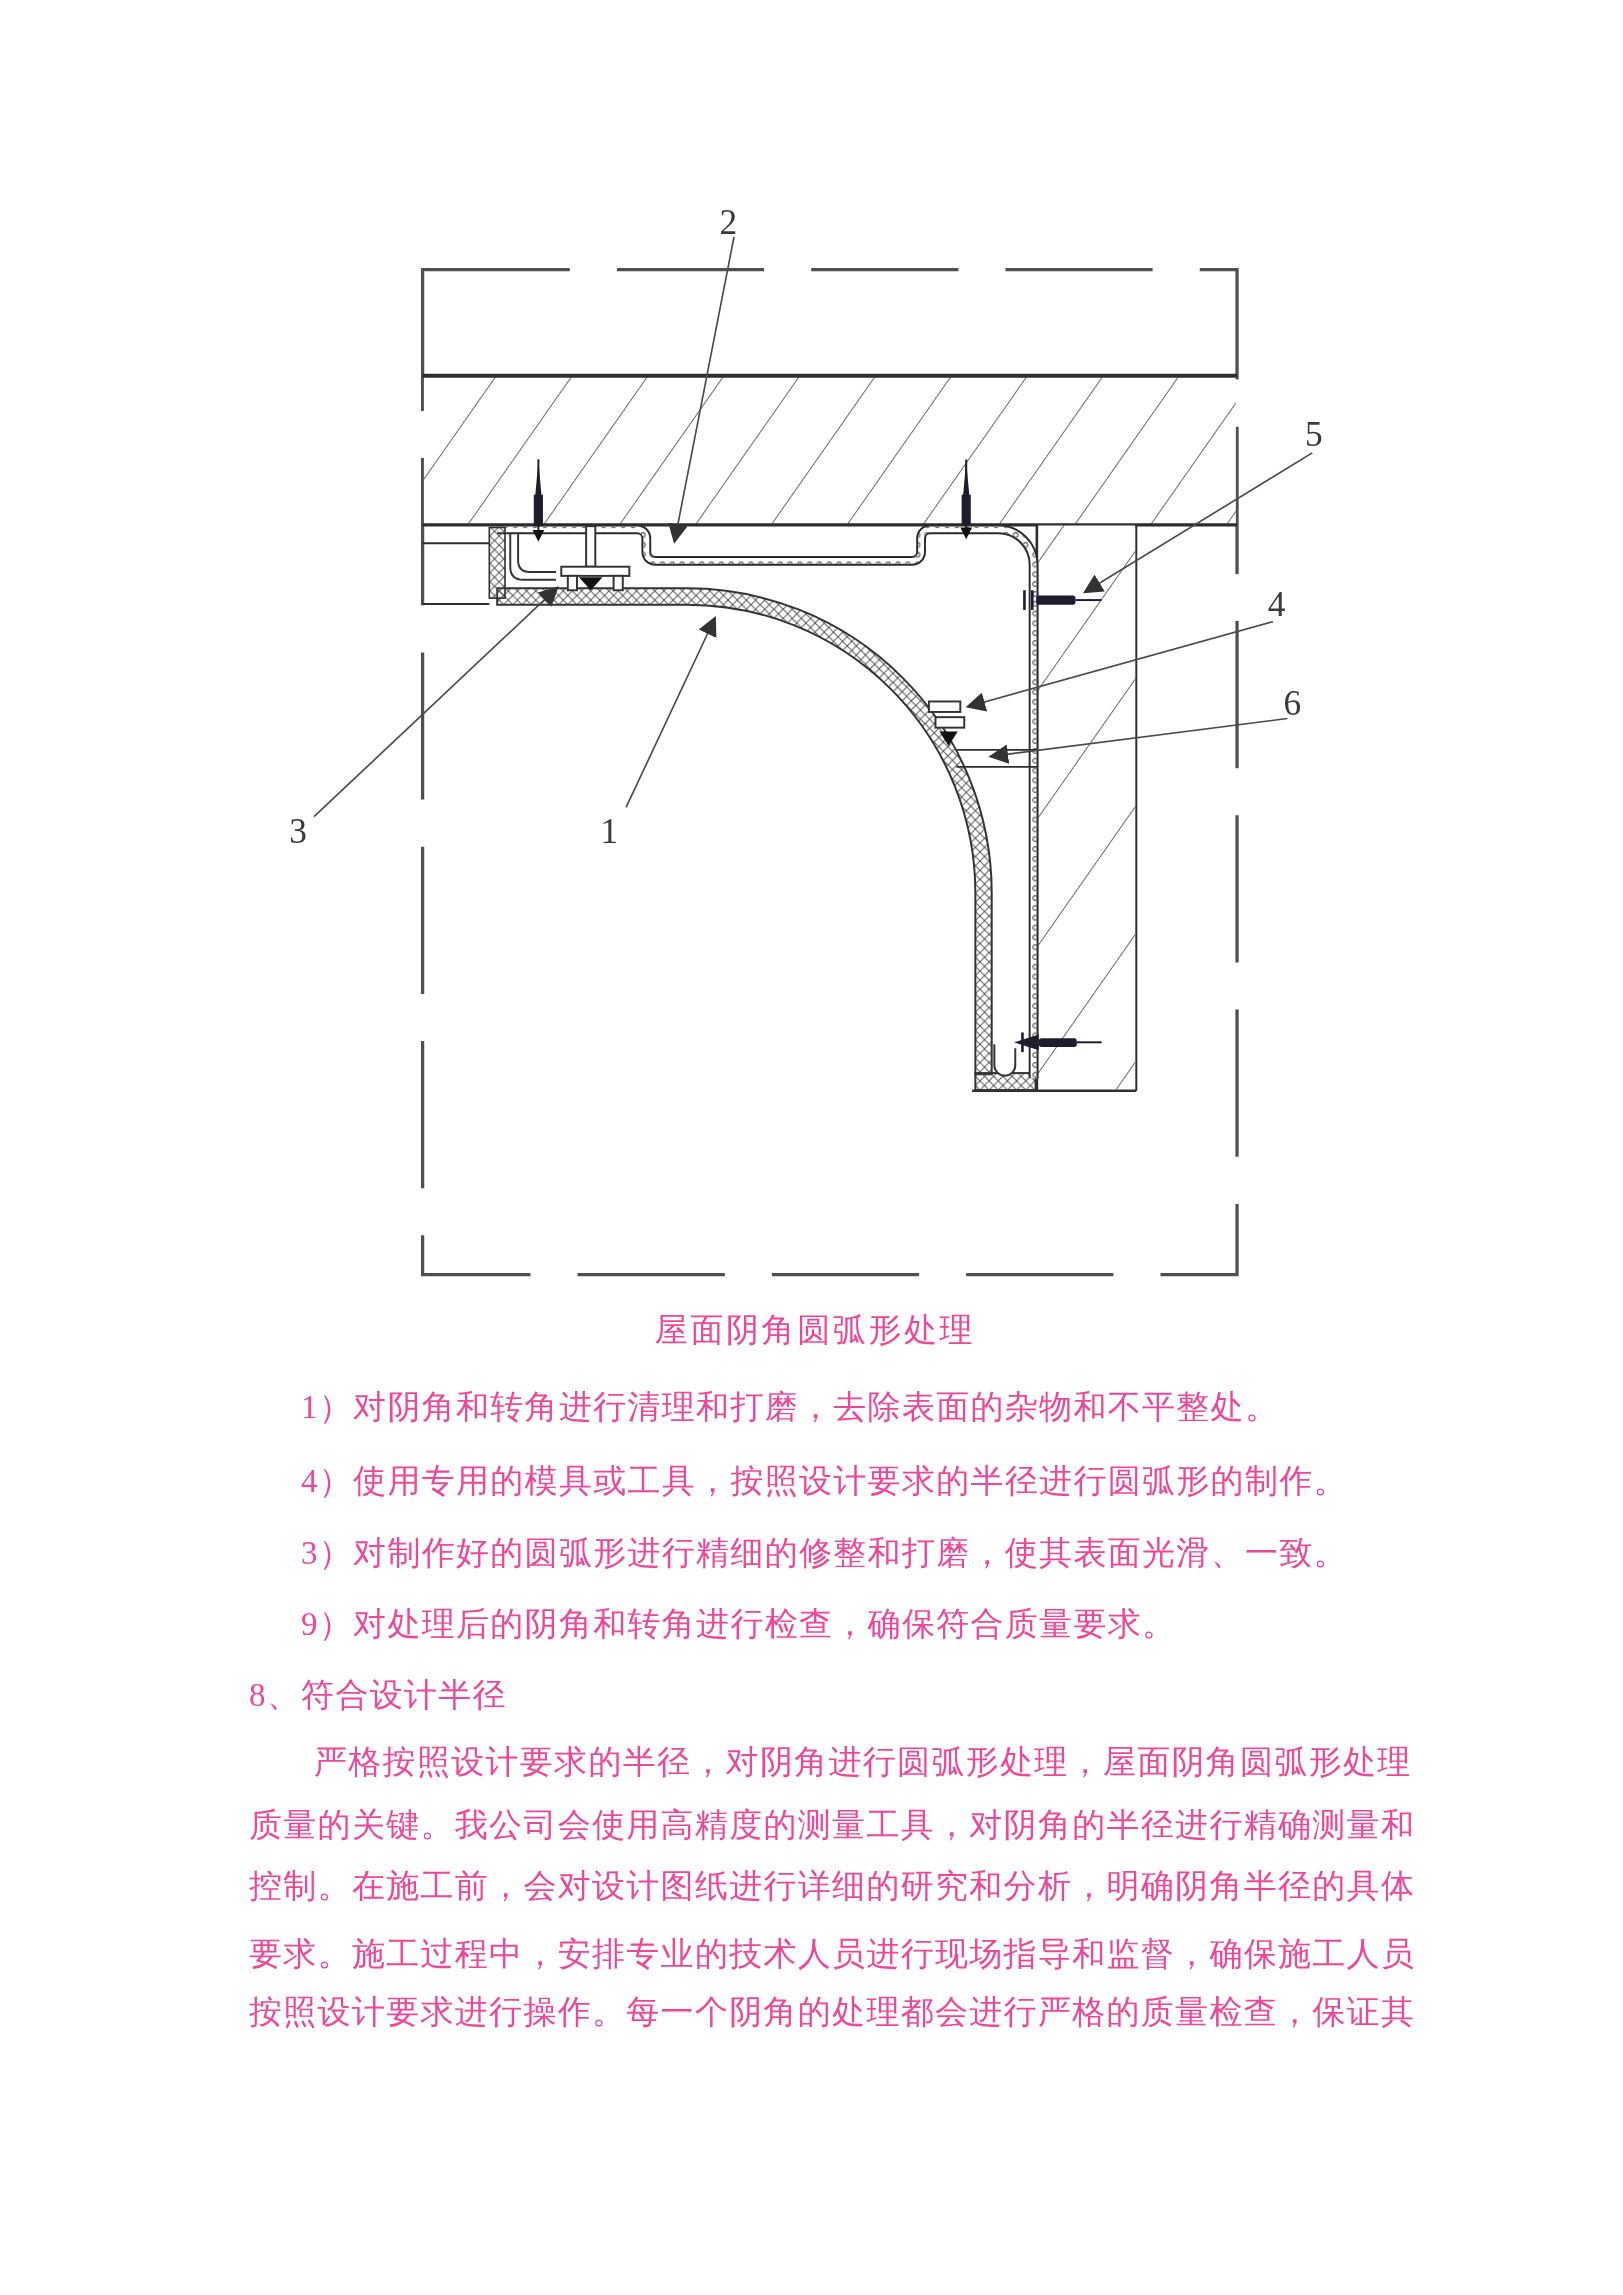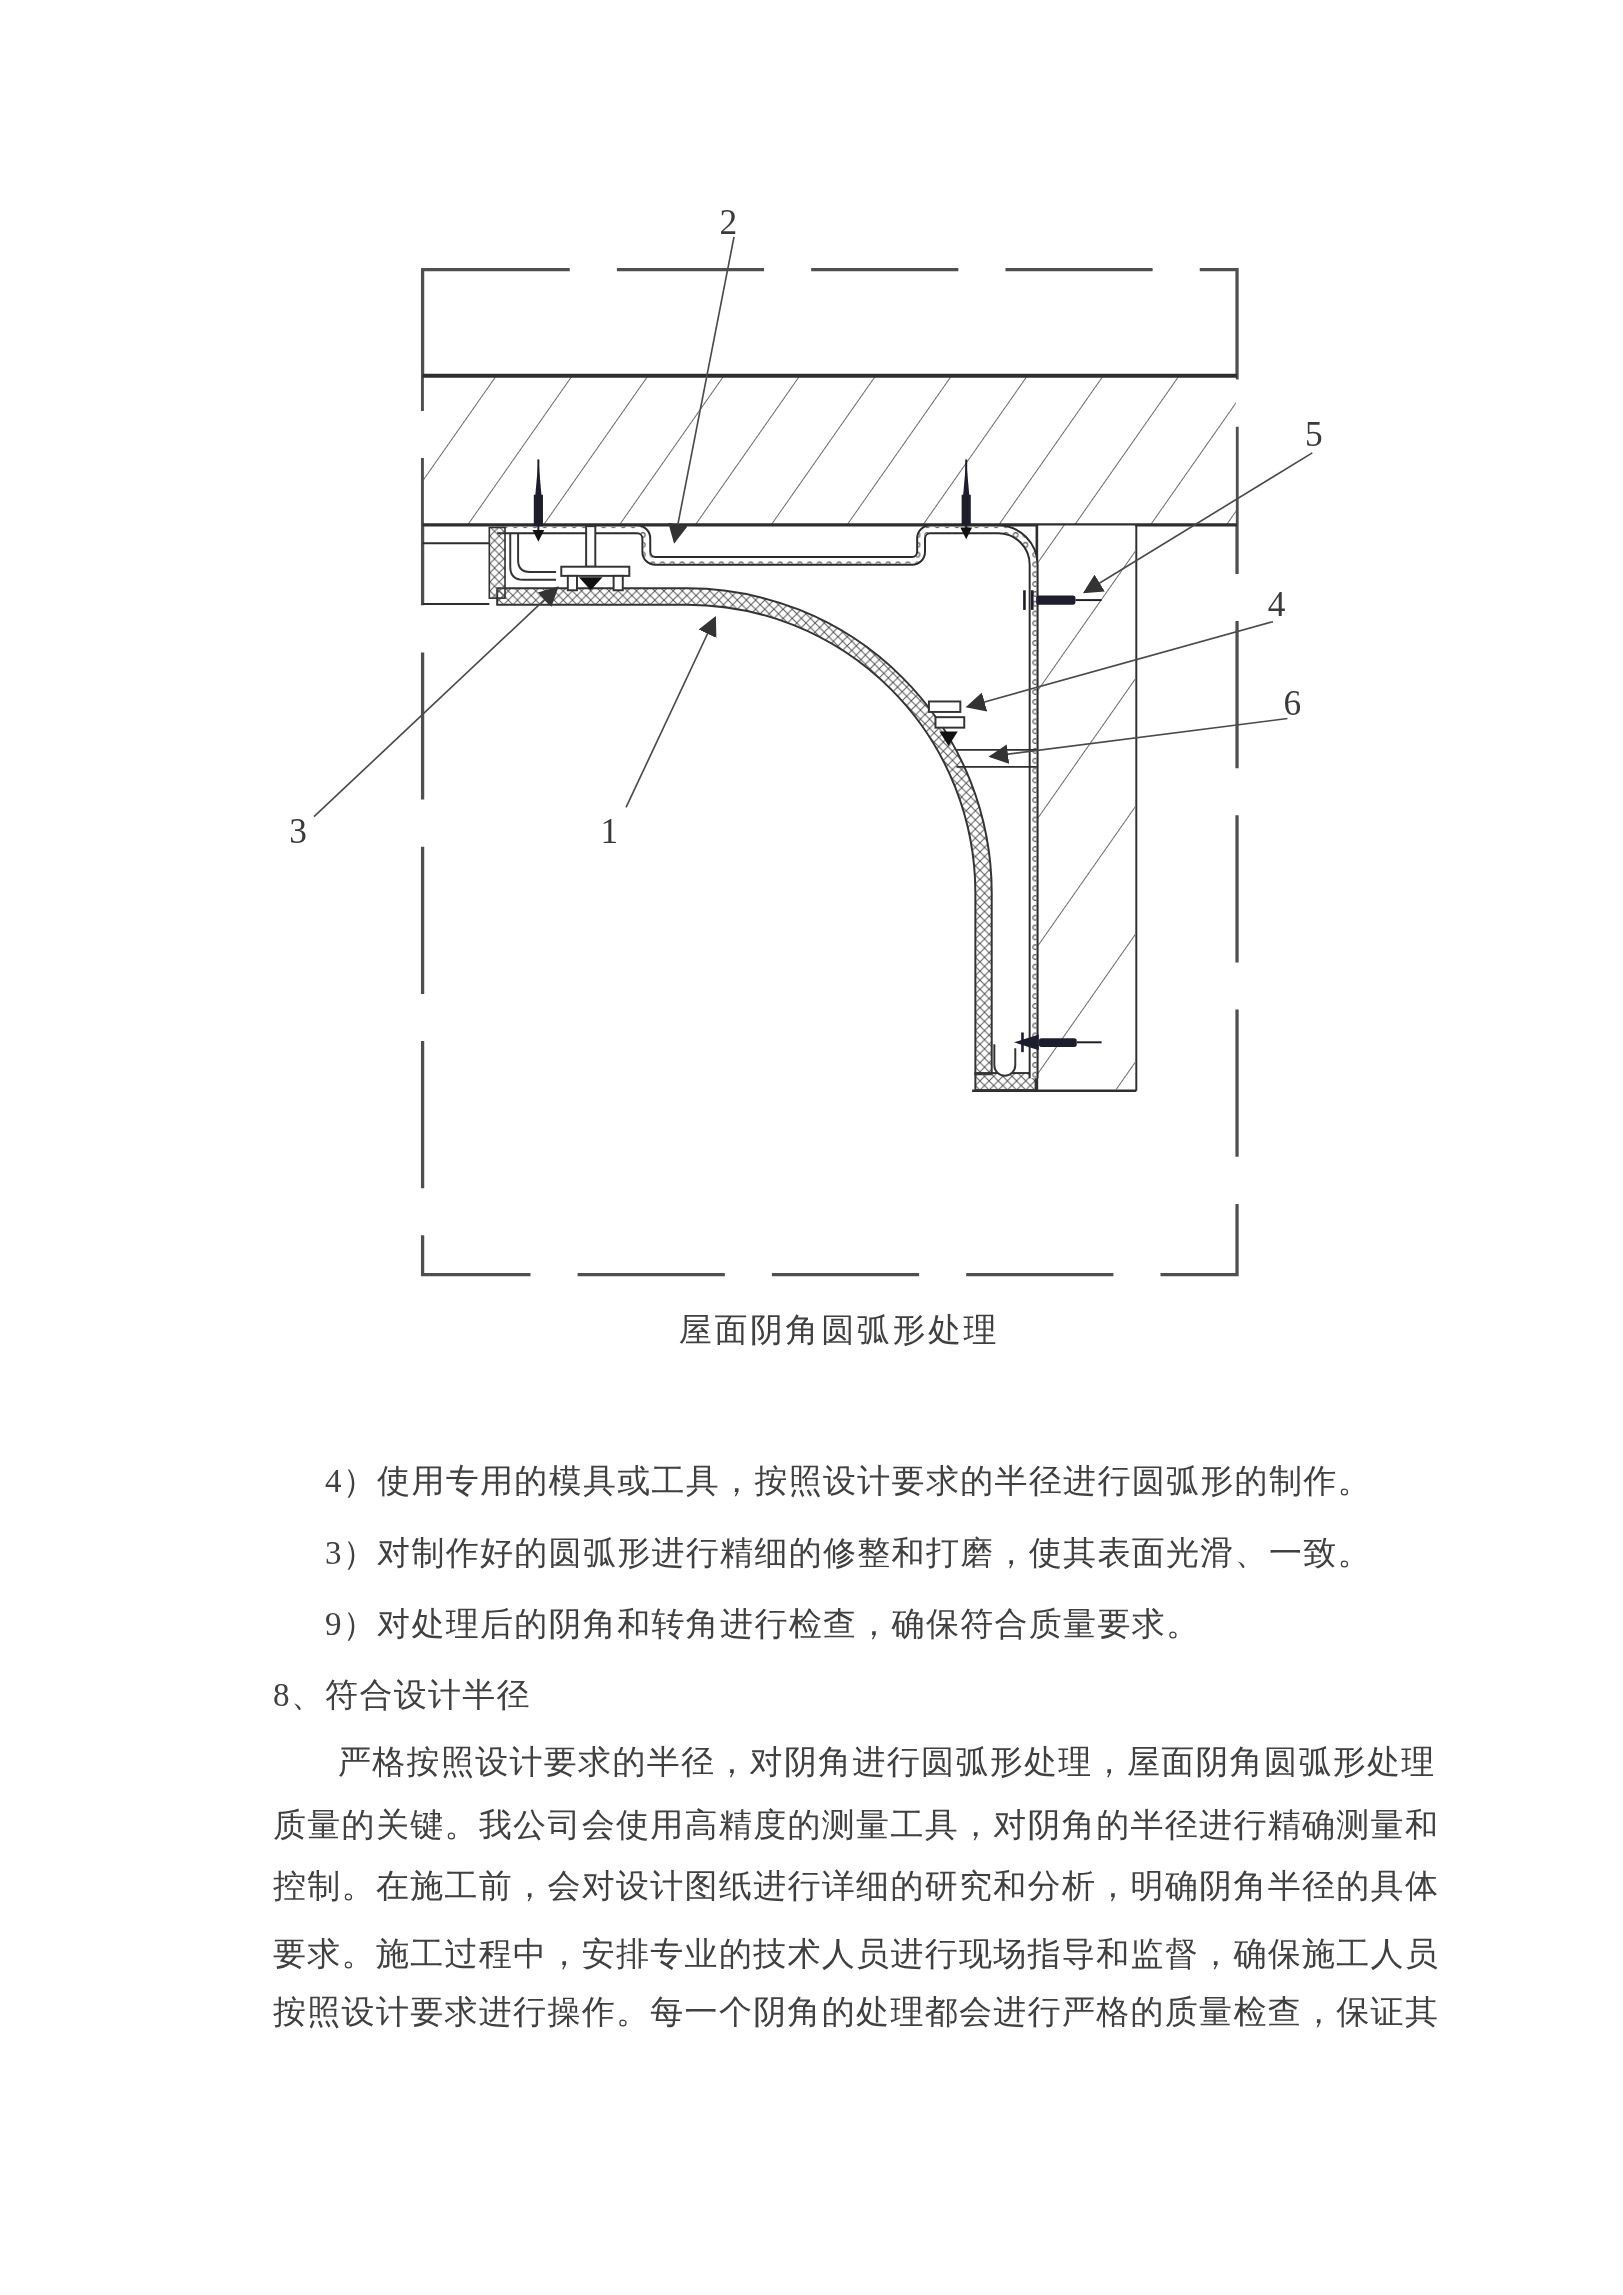--- a/index.html
+++ b/index.html
@@ -11,22 +11,21 @@
     font-family:"Liberation Serif","DejaVu Serif",serif;
     color:#1c1c1c;
   }
   #figure-svg{position:absolute;left:0;top:0;}
   .txt{
     position:absolute;
     font-size:33px;
     line-height:41px;
     letter-spacing:1.3px;
     white-space:nowrap;
-    color:#404040;
-    margin-left:24px;
+    color:#ec4899;
   }
   .caption{
     left:249px;top:1310px;width:1132px;
     text-align:center;letter-spacing:2.6px;
   }
   .li{left:301px;}
   .li1{top:1387px;}
   .li2{top:1461px;}
   .li3{top:1533px;}
   .li4{top:1604px;}
@@ -157,20 +156,21 @@
       <text x="1995" y="682">5</text>
       <text x="1938" y="942">4</text>
       <text x="1962" y="1092">6</text>
       <text x="918" y="1288">1</text>
       <text x="442" y="1288">3</text>
     </g>
   </svg>
 
   <div class="txt caption">屋面阴角圆弧形处理</div>
 
+  <div class="txt li li1">1）对阴角和转角进行清理和打磨，去除表面的杂物和不平整处。</div>
   <div class="txt li li2">4）使用专用的模具或工具，按照设计要求的半径进行圆弧形的制作。</div>
   <div class="txt li li3">3）对制作好的圆弧形进行精细的修整和打磨，使其表面光滑、一致。</div>
   <div class="txt li li4">9）对处理后的阴角和转角进行检查，确保符合质量要求。</div>
 
   <div class="txt heading">8、符合设计半径</div>
 
   <div class="txt para p1">严格按照设计要求的半径，对阴角进行圆弧形处理，屋面阴角圆弧形处理</div>
   <div class="txt para p2">质量的关键。我公司会使用高精度的测量工具，对阴角的半径进行精确测量和</div>
   <div class="txt para p3">控制。在施工前，会对设计图纸进行详细的研究和分析，明确阴角半径的具体</div>
   <div class="txt para p4">要求。施工过程中，安排专业的技术人员进行现场指导和监督，确保施工人员</div>

